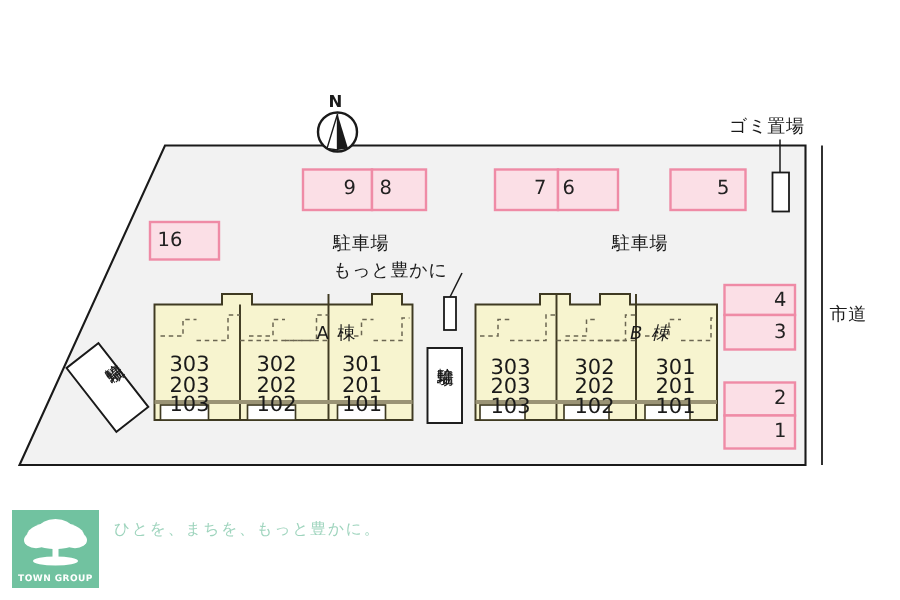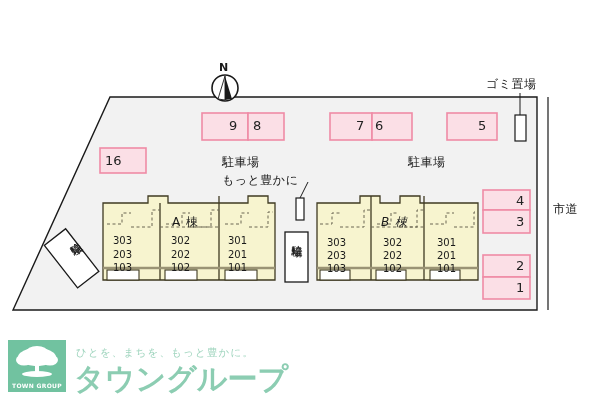--- a/index.html
+++ b/index.html
@@ -40,25 +40,25 @@
     color: #1a1a1a;
     white-space: nowrap;
     line-height: 1;
   }
   .lbl-jp { font-size: 12px; letter-spacing: 0.5px; }
   .lbl-num {
     font-size: 13px;
     color: #222222;
   }
   .lbl-room {
-    font-size: 10px;
+    font-size: 14px;
     color: #1a1a1a;
     letter-spacing: 0px;
   }
-  .lbl-bldg { font-size: 12px; letter-spacing: 1px; }
+  .lbl-bldg { font-size: 12px; letter-spacing: 1px; margin-left: 39px; }
   .lbl-compass { font-size: 11px; font-weight: bold; }
 
   .vert {
     writing-mode: vertical-rl;
     text-orientation: upright;
     font-size: 11px;
     letter-spacing: 1px;
   }
 
   
@@ -291,17 +291,16 @@
         <rect x="21" y="16" width="4" height="13" fill="#ffffff"></rect>
         <path d="M23,22 L15,18" stroke="#ffffff" stroke-width="1.6" fill="none"></path>
         <path d="M23,22 L31,18" stroke="#ffffff" stroke-width="1.6" fill="none"></path>
         <ellipse cx="23" cy="30" rx="15" ry="3" fill="#ffffff"></ellipse>
       </svg>
       <span class="tg-text">TOWN GROUP</span>
     </div>
 
     <div id="tagline">ひとを、まちを、もっと豊かに。</div>
 
-    <div id="brandname">タウングループ</div>
 
   </div>
 
 </div>
 
 </body></html>

